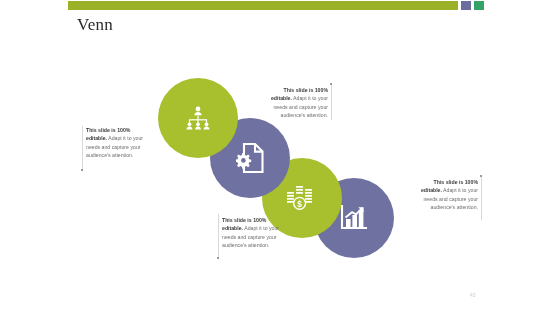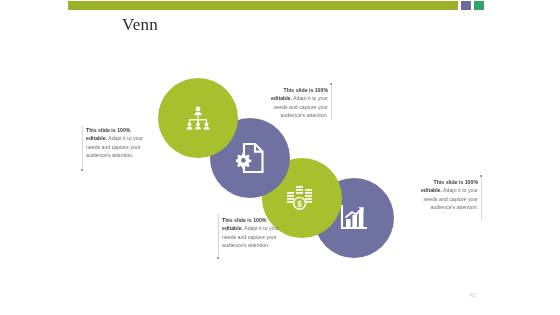--- a/index.html
+++ b/index.html
@@ -50,21 +50,20 @@
   }
 
   .page-title {
     position: absolute;
     left: 77px;
     top: 15px;
     font-family: "Liberation Serif", serif;
     font-size: 17px;
     color: #2b2b2b;
     letter-spacing: 0.3px;
-    margin-left: 45px;
   }
 
   
   .circle {
     position: absolute;
     border-radius: 50%;
     display: flex;
     align-items: center;
     justify-content: center;
   }

